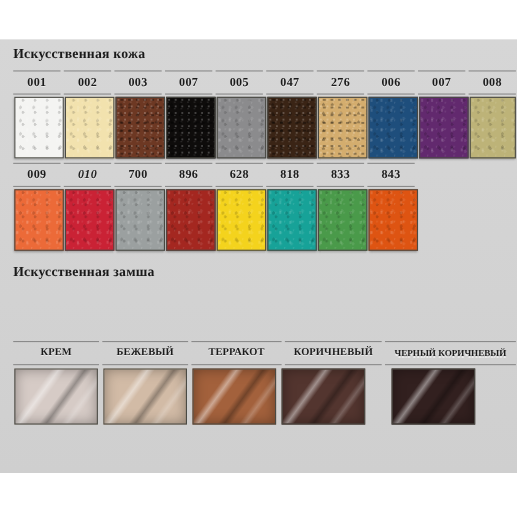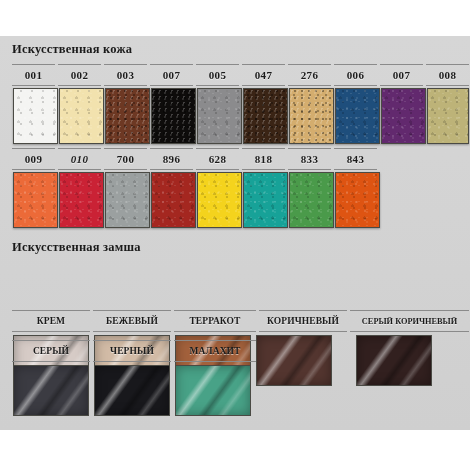--- a/index.html
+++ b/index.html
@@ -173,54 +173,36 @@
 
   <div class="section" style="top:200px;height:194px;padding-left:47px;">
     <div class="section-title" style="top:4px;">Искусственная замша</div>
 
     <div class="row" style="top:26px;height:78px;margin-top:48px;">
       <div class="labels">
         <div class="lbl small" style="left:12px;width:78px;">КРЕМ</div>
         <div class="lbl small" style="left:93px;width:78px;">БЕЖЕВЫЙ</div>
         <div class="lbl small" style="left:174px;width:82px;">ТЕРРАКОТ</div>
         <div class="lbl small" style="left:259px;width:88px;">КОРИЧНЕВЫЙ</div>
-        <div class="lbl xsmall" style="left:350px;width:119px;">СЕРЫЙ КОРИЧНЕВЫЙ</div>
+        <div class="lbl xsmall" style="left:350px;width:119px;">ЧЕРНЫЙ КОРИЧНЕВЫЙ</div>
       </div>
       <div class="swatches" style="top:25px;">
         <div class="sw vign" style="left:13px;top:0;width:76px;height:51px;background:#d6cbc6;">
             <div class="tex fold"></div>
           </div>
         <div class="sw vign" style="left:94px;top:0;width:76px;height:51px;background:#d2bba6;">
             <div class="tex fold"></div>
           </div>
         <div class="sw vign" style="left:175px;top:0;width:76px;height:51px;background:#a3613c;">
             <div class="tex fold"></div>
           </div>
         <div class="sw vign" style="left:256px;top:0;width:76px;height:51px;background:#53352f;">
             <div class="tex fold"></div>
           </div>
         <div class="sw vign" style="left:356px;top:0;width:76px;height:51px;background:#32201f;">
             <div class="tex fold"></div>
           </div>
       </div>
     </div>
 
-    <div class="row" style="top:104px;height:78px;">
-      <div class="labels">
-        <div class="lbl small" style="left:12px;width:78px;">СЕРЫЙ</div>
-        <div class="lbl small" style="left:93px;width:78px;">ЧЕРНЫЙ</div>
-        <div class="lbl small" style="left:174px;width:82px;">МАЛАХИТ</div>
-      </div>
-      <div class="swatches" style="top:25px;">
-        <div class="sw vign" style="left:13px;top:0;width:76px;height:51px;background:#3b3b42;">
-            <div class="tex fold"></div>
-          </div>
-        <div class="sw vign" style="left:94px;top:0;width:76px;height:51px;background:#18181c;">
-            <div class="tex fold"></div>
-          </div>
-        <div class="sw vign" style="left:175px;top:0;width:76px;height:51px;background:#48a287;">
-            <div class="tex fold"></div>
-          </div>
-      </div>
-    </div>
   </div>
 
 </div>
 
 </body></html>

